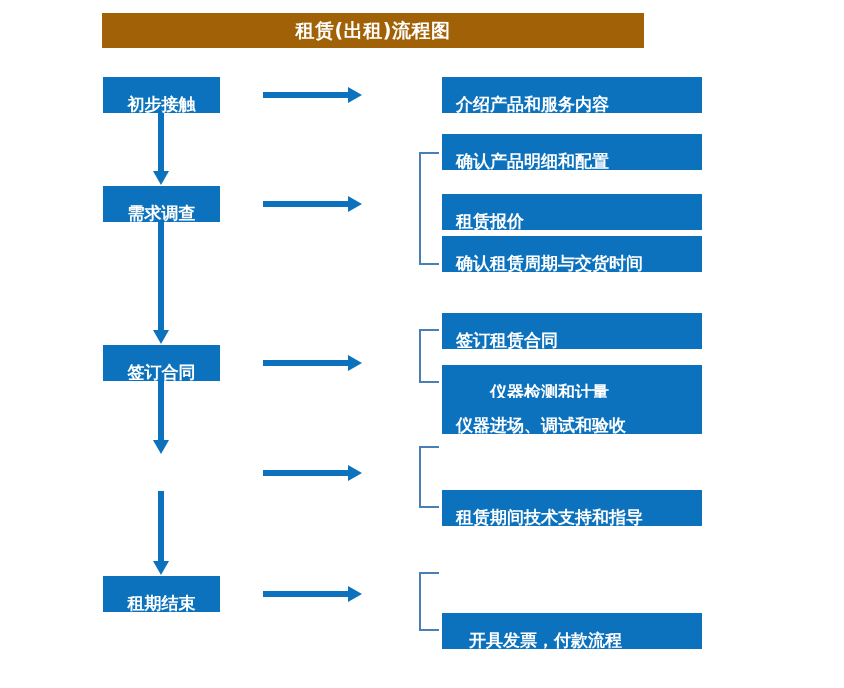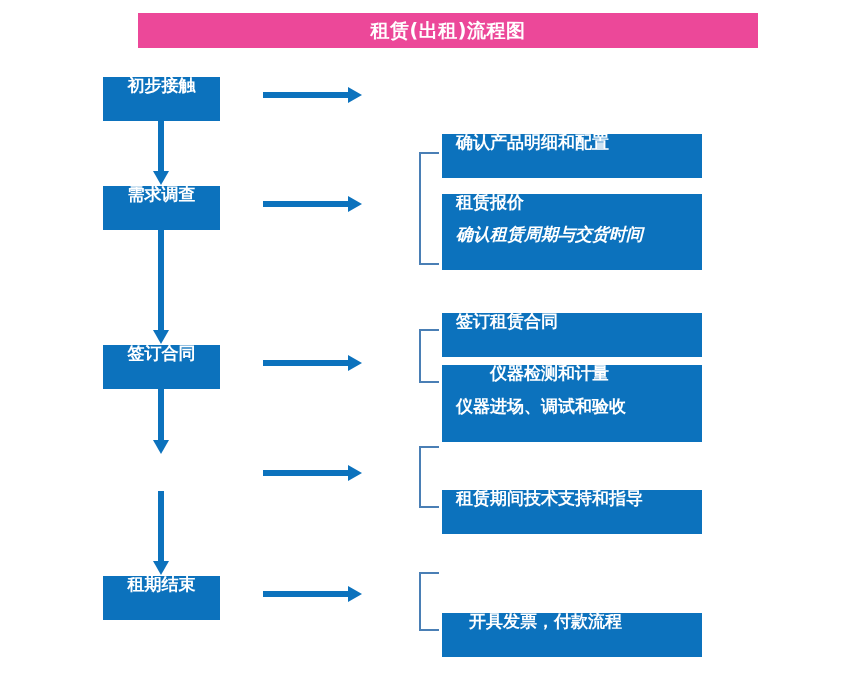--- a/index.html
+++ b/index.html
@@ -12,41 +12,40 @@
     width: 844px;
     height: 688px;
     background: #ffffff;
     overflow: hidden;
     font-family: "DejaVu Sans", "Liberation Sans", sans-serif;
   }
   .title-bar {
     position: absolute;
     left: 102px;
     top: 13px;
-    width: 620px;
+    width: 542px;
     height: 35px;
-    background: #ec4899;
+    background: #a16207;
     display: flex;
     align-items: center;
     justify-content: center;
-    margin-left: 36px;
   }
   .title-bar .title-text {
     color: #ffffff;
     font-size: 19px;
     font-weight: bold;
     letter-spacing: 0.5px;
     line-height: 1;
   }
   .node {
     position: absolute;
     background: #0c72bd;
     display: flex;
-    align-items: flex-start;
-    height: 44px;
+    align-items: flex-end;
+    height: 36px;
   }
   .node .node-text {
     color: #ffffff;
     font-size: 17px;
     font-weight: bold;
     line-height: 1;
     white-space: nowrap;
   }
   .node.stage {
     width: 117px;
@@ -154,27 +153,30 @@
       <rect x="0" y="6" width="88" height="6" fill="#0c72bd"></rect>
       <polygon points="99,9 85,1 85,17" fill="#0c72bd"></polygon>
     </svg>
   </div>
 
   <div class="bracket" style="left:419px; top:152px; height:113px;"></div>
   <div class="bracket" style="left:419px; top:329px; height:54px;"></div>
   <div class="bracket" style="left:419px; top:446px; height:62px;"></div>
   <div class="bracket" style="left:419px; top:572px; height:59px;"></div>
 
+  <div class="node detail" style="top:77px;">
+    <span class="node-text">介绍产品和服务内容</span>
+  </div>
   <div class="node detail" style="top:134px;">
     <span class="node-text">确认产品明细和配置</span>
   </div>
   <div class="node detail" style="top:194px;">
     <span class="node-text">租赁报价</span>
   </div>
-  <div class="node detail" style="top:226px;font-style:italic;">
+  <div class="node detail" style="top:236px;">
     <span class="node-text">确认租赁周期与交货时间</span>
   </div>
   <div class="node detail" style="top:313px;">
     <span class="node-text">签订租赁合同</span>
   </div>
   <div class="node detail" style="top:365px;padding-left:48px;">
     <span class="node-text">仪器检测和计量</span>
   </div>
   <div class="node detail" style="top:398px;">
     <span class="node-text">仪器进场、调试和验收</span>

